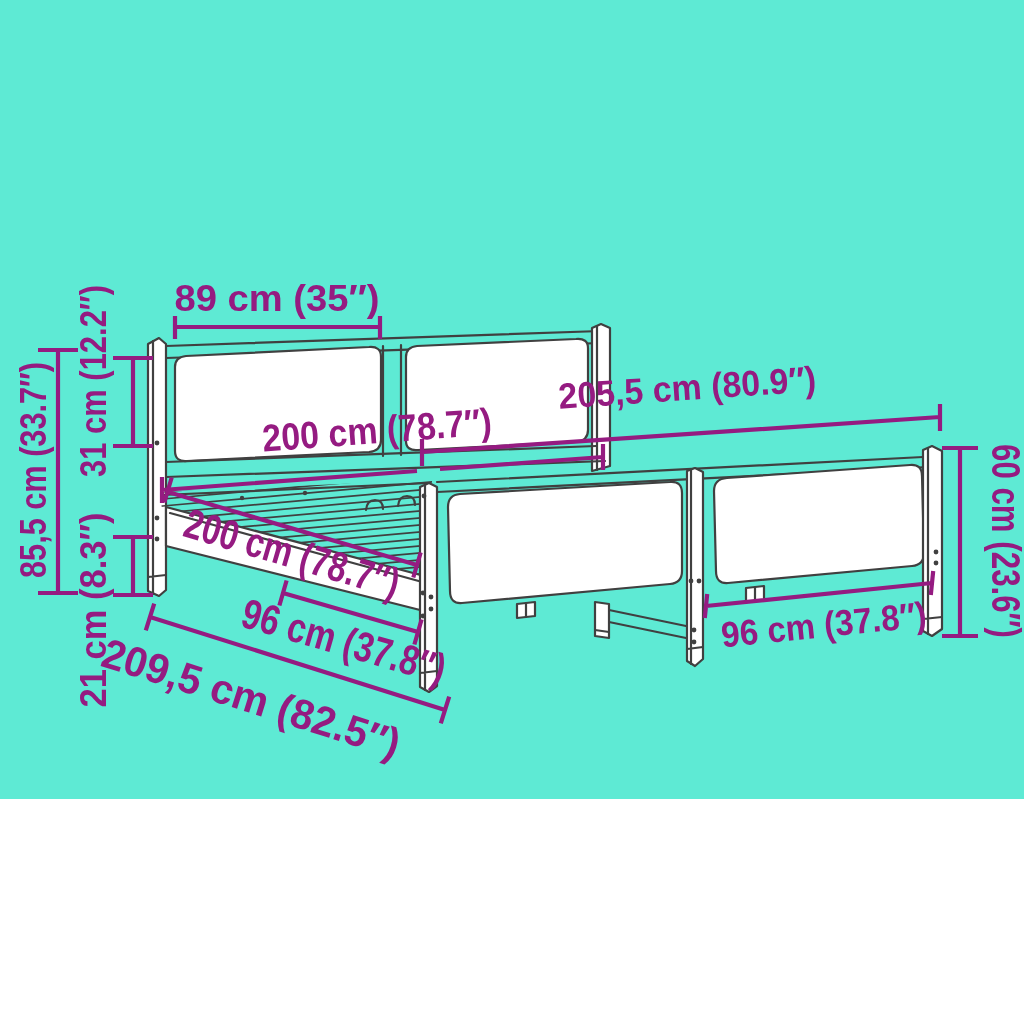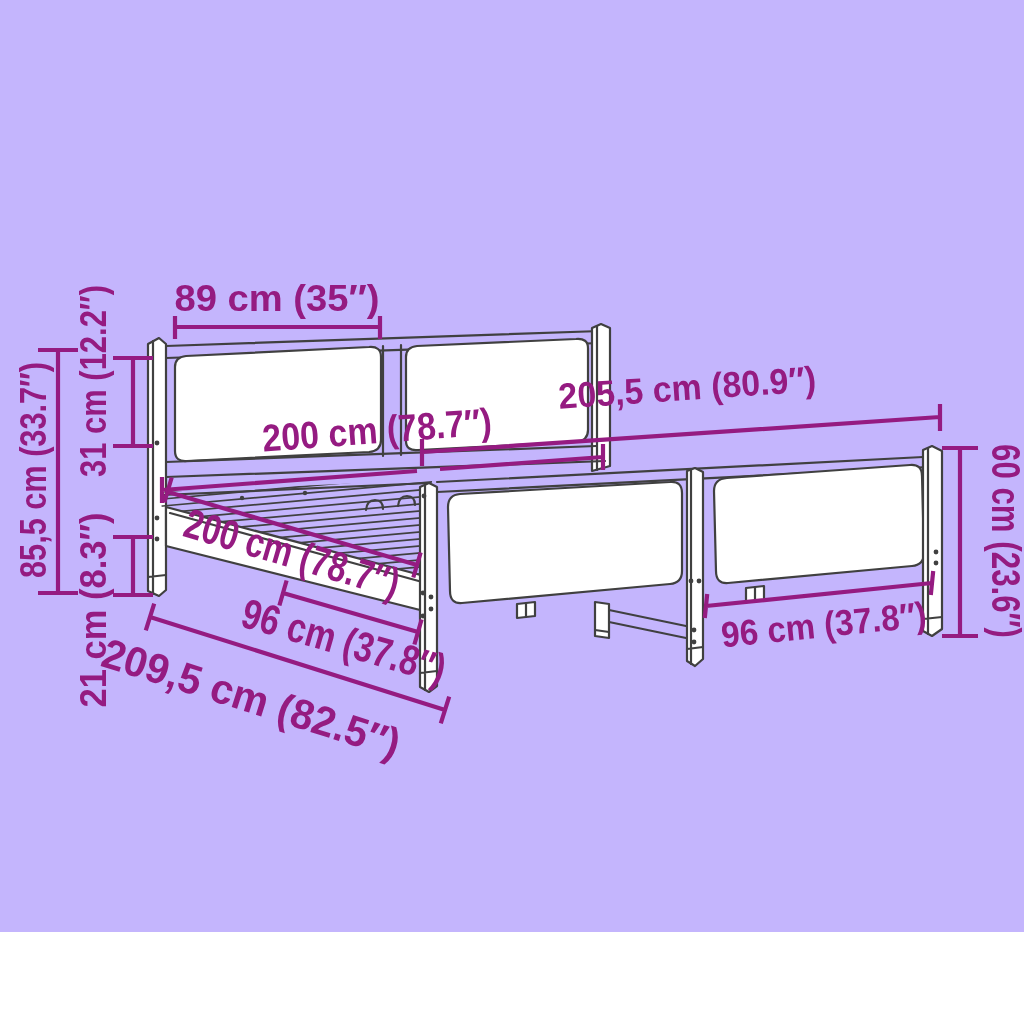--- a/index.html
+++ b/index.html
@@ -1,16 +1,16 @@
 <!DOCTYPE html>
 <html><head>
 <meta charset="utf-8">
 <style>
   html,body{margin:0;padding:0;background:#ffffff;width:1024px;height:1024px;overflow:hidden;}
-  #stage{position:relative;width:1024px;height:932px;background:#c4b5fd;font-family:"Liberation Sans",sans-serif;}
+  #stage{position:relative;width:1024px;height:799px;background:#5eead4;font-family:"Liberation Sans",sans-serif;}
   svg{position:absolute;left:0;top:0;}
   .art{stroke:#404040;stroke-width:2.2;fill:none;stroke-linejoin:round;stroke-linecap:round;}
   .artfill{stroke:#404040;stroke-width:2.2;fill:#ffffff;stroke-linejoin:round;}
   .slat{stroke:#404040;stroke-width:1.7;fill:none;}
   .dot{fill:#404040;stroke:none;}
   .dim{stroke-width:4.2;stroke-linecap:butt;fill:none;}
   .dimtxt{font-family:"Liberation Sans",sans-serif;font-weight:bold;text-anchor:middle;}
 </style>
 </head>
 <body>

